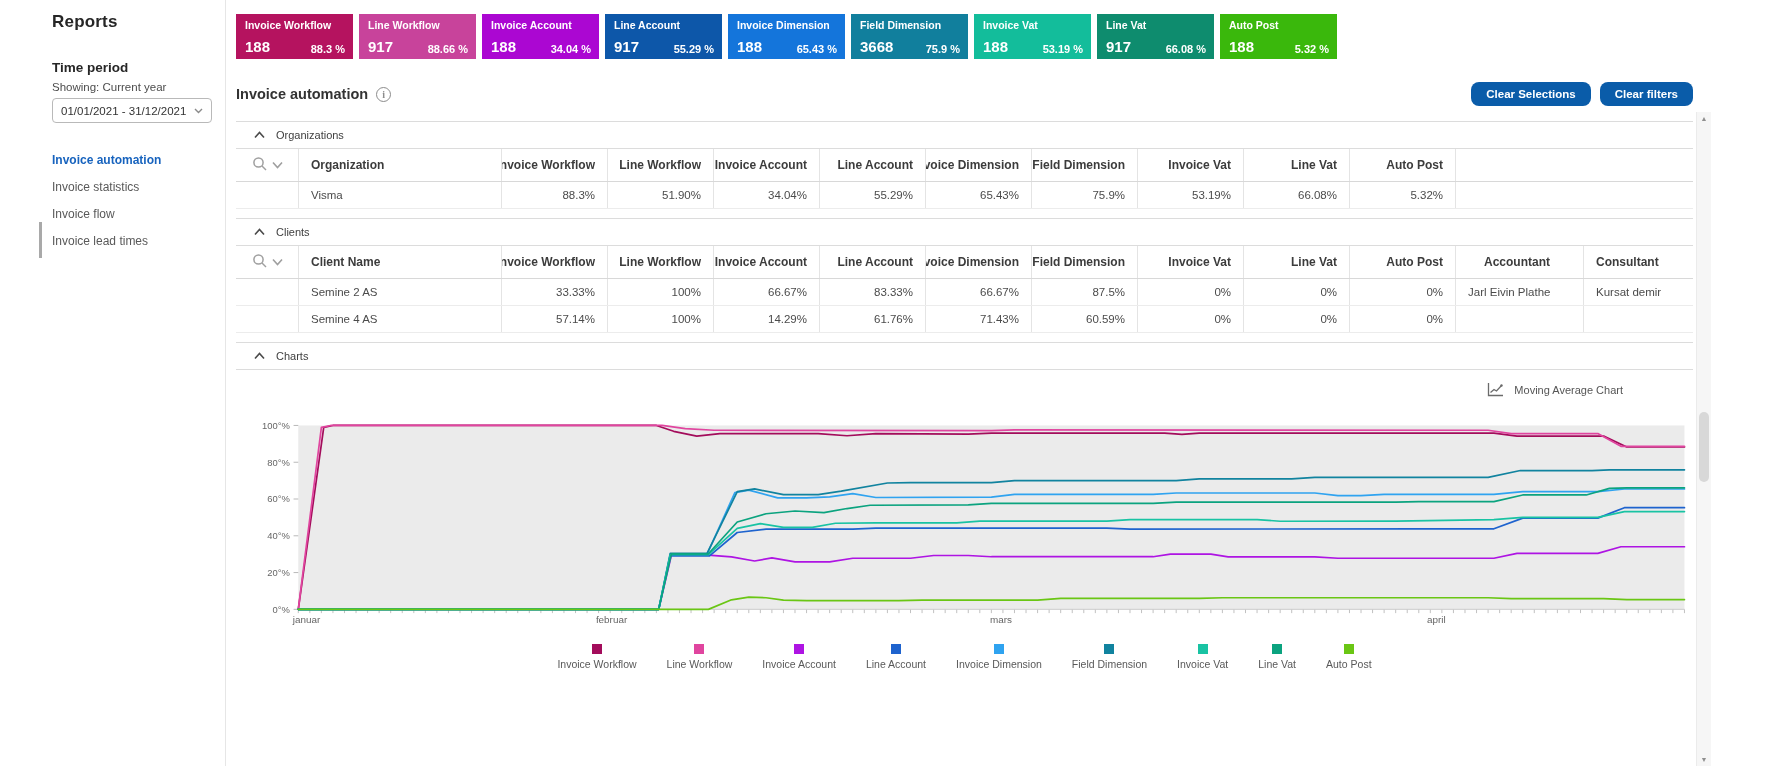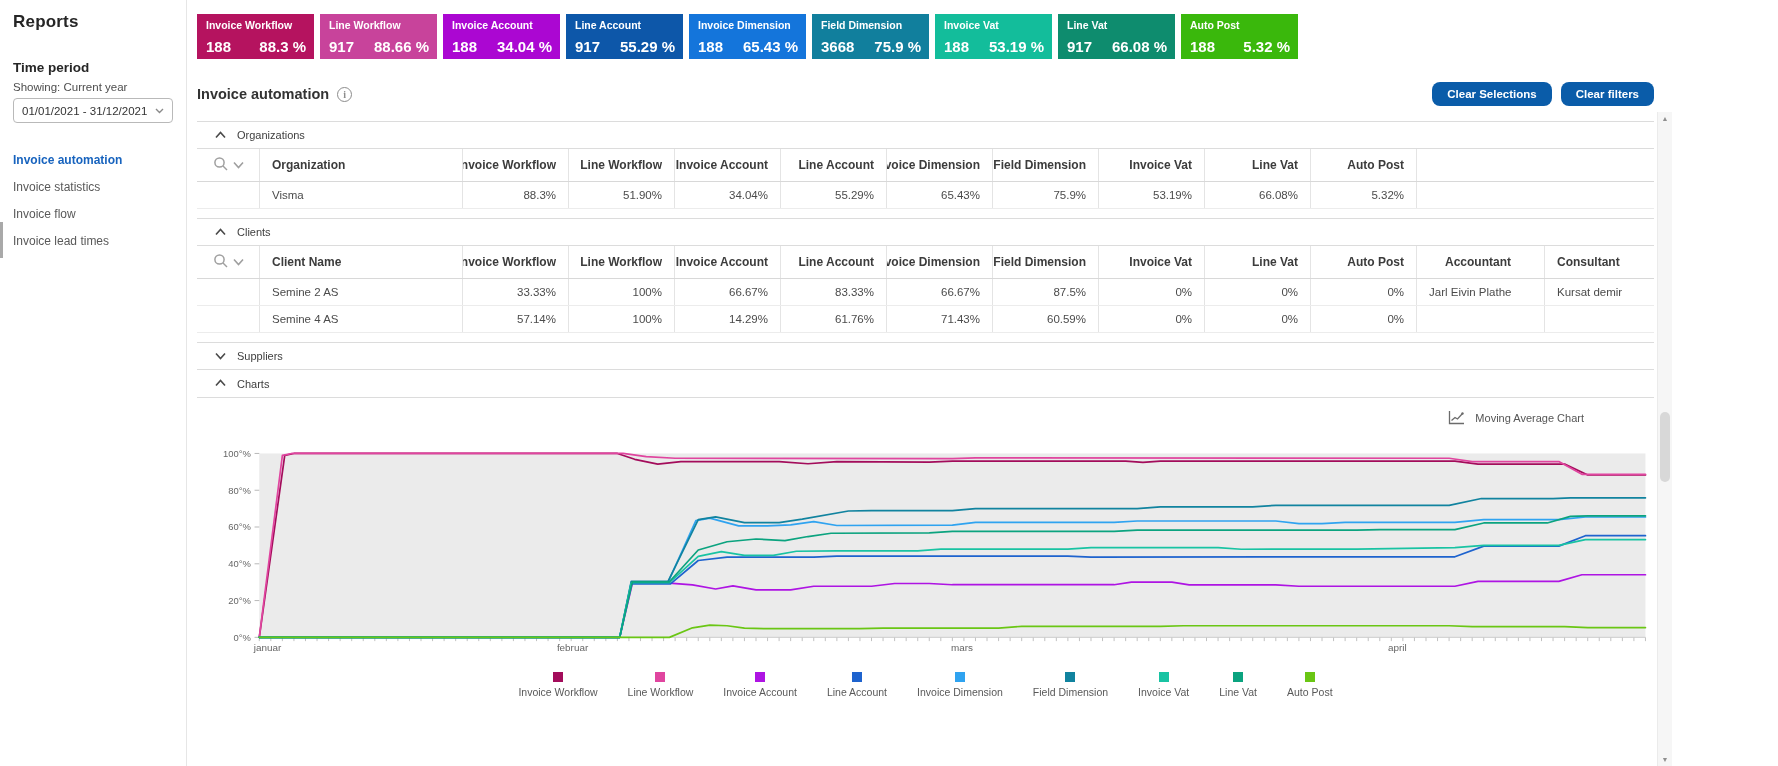--- a/index.html
+++ b/index.html
@@ -1,18 +1,18 @@
 <!DOCTYPE html>
 <html><head>
 <meta charset="utf-8">
 <style>
   * { margin:0; padding:0; box-sizing:border-box; }
   html,body { width:1778px; height:766px; overflow:hidden; background:#fff;
     font-family:"Liberation Sans","DejaVu Sans",sans-serif; }
-  .app { display:flex; width:1672px; height:766px; position:relative; }
+  .app { display:flex; width:1672px; height:766px; position:relative;margin-left:39px; }
 
   
   .sidebar { width:187px; min-width:187px; height:100%; background:#fff;
     border-right:1px solid #e6e6e6; padding:12px 10px 0 13px; position:relative; }
   .sidebar h1 { font-size:17px; font-weight:700; color:#262626; letter-spacing:.2px; }
   .tp-title { margin-top:28px; font-size:13.5px; font-weight:700; color:#262626; }
   .tp-showing { margin-top:6px; font-size:11.5px; color:#4d4d4d; }
   .date-select { margin-top:5px; width:160px; height:25px; border:1px solid #b9b9b9;
     border-radius:4px; display:flex; align-items:center; justify-content:space-between;
     padding:0 8px; cursor:pointer; background:#fff; }
@@ -26,21 +26,21 @@
 
   
   .main { flex:1; padding:14px 18px 0 10px; position:relative; }
 
   .cards { display:flex; gap:6px; }
   .card { width:117px; height:45px; color:#fff; padding:5px 8px 4px 9px;
     display:flex; flex-direction:column; justify-content:space-between; cursor:pointer; }
   .card .lbl { font-size:10.5px; font-weight:700; white-space:nowrap; }
   .card .row { display:flex; justify-content:space-between; align-items:flex-end; }
   .card .cnt { font-size:15px; font-weight:700; }
-  .card .pct { font-size:15px; font-weight:700; }
+  .card .pct { font-size:11px; font-weight:700; }
 
   .page-head { margin-top:23px; display:flex; align-items:center; }
   .page-title { font-size:14.5px; font-weight:700; color:#333; }
   .info-ic { width:15px; height:15px; border:1.4px solid #8c8c8c; border-radius:50%;
     margin-left:8px; display:flex; align-items:center; justify-content:center;
     font-size:10px; color:#8c8c8c; font-weight:700; font-family:"Liberation Serif",serif; }
   .head-btns { margin-left:auto; display:flex; gap:9px; }
   .btn { background:#0a5ca9; color:#fff; border:none; border-radius:8px; height:24px;
     padding:0 15px; font-size:11.5px; font-weight:700; cursor:pointer;
     font-family:"Liberation Sans",sans-serif; }
@@ -290,28 +290,20 @@
             <div class="cell bl num">14.29%</div>
             <div class="cell bl num">61.76%</div>
             <div class="cell bl num">71.43%</div>
             <div class="cell bl num">60.59%</div>
             <div class="cell bl num">0%</div>
             <div class="cell bl num">0%</div>
             <div class="cell bl num">0%</div>
             <div class="cell bl"></div>
             <div class="cell bl"></div>
           </div>
-        </div>
-        <div class="sec-bar">
-          <span class="chev">
-            <svg width="11" height="8" viewBox="0 0 11 8">
-              <path d="M1 1.5 L5.5 6.5 L10 1.5" fill="none" stroke="#4a4a4a" stroke-width="1.6"></path>
-            </svg>
-          </span>
-          <span class="sec-name">Suppliers</span>
         </div>
         <div class="sec-bar">
           <span class="chev">
             <svg width="11" height="8" viewBox="0 0 11 8">
               <path d="M1 6.5 L5.5 1.5 L10 6.5" fill="none" stroke="#4a4a4a" stroke-width="1.6"></path>
             </svg>
           </span>
           <span class="sec-name">Charts</span>
         </div>
         <div class="charts-area"><div class="ma-row">

